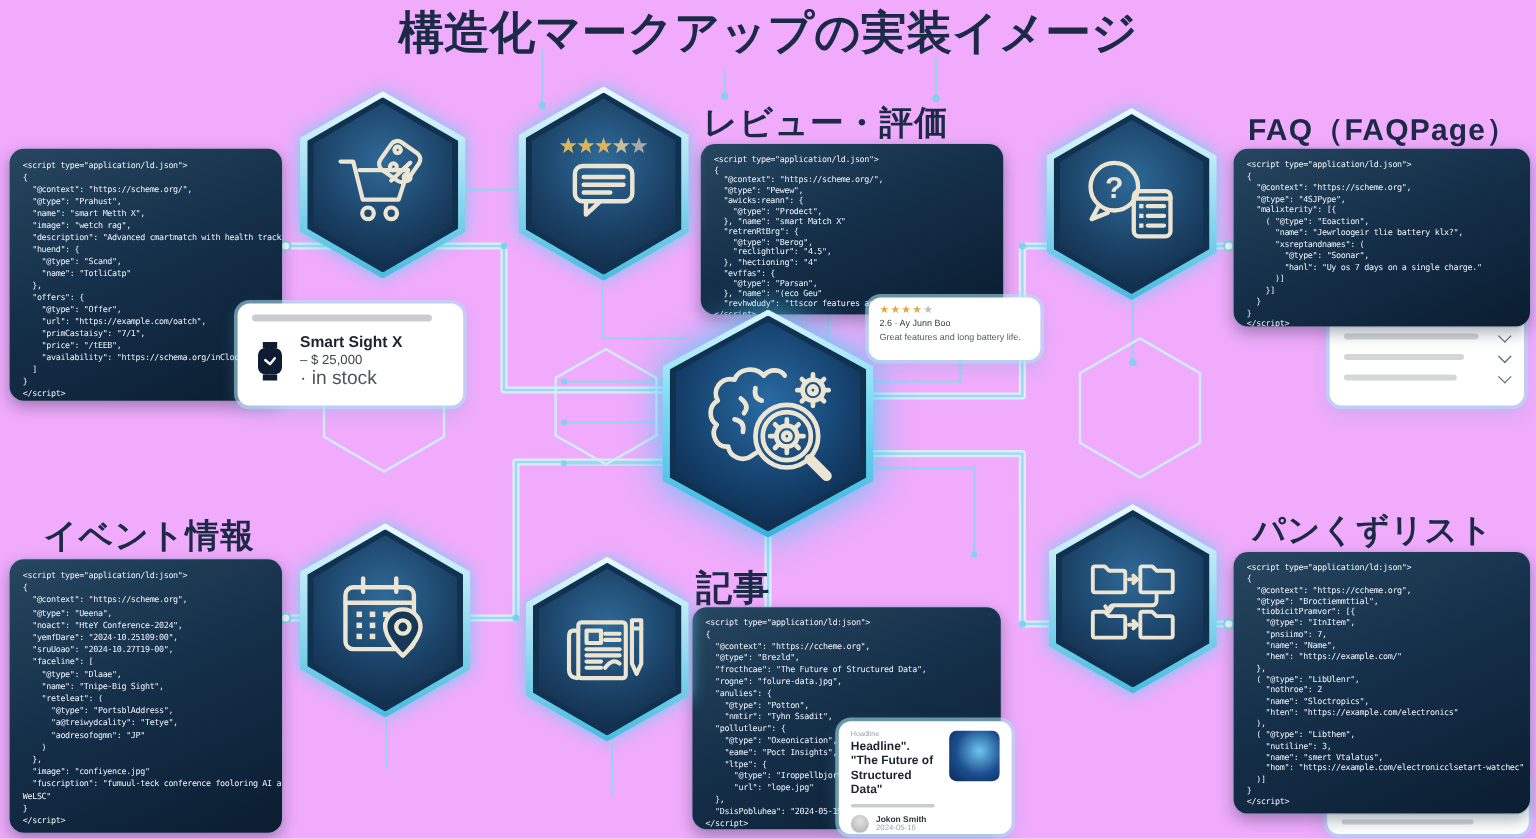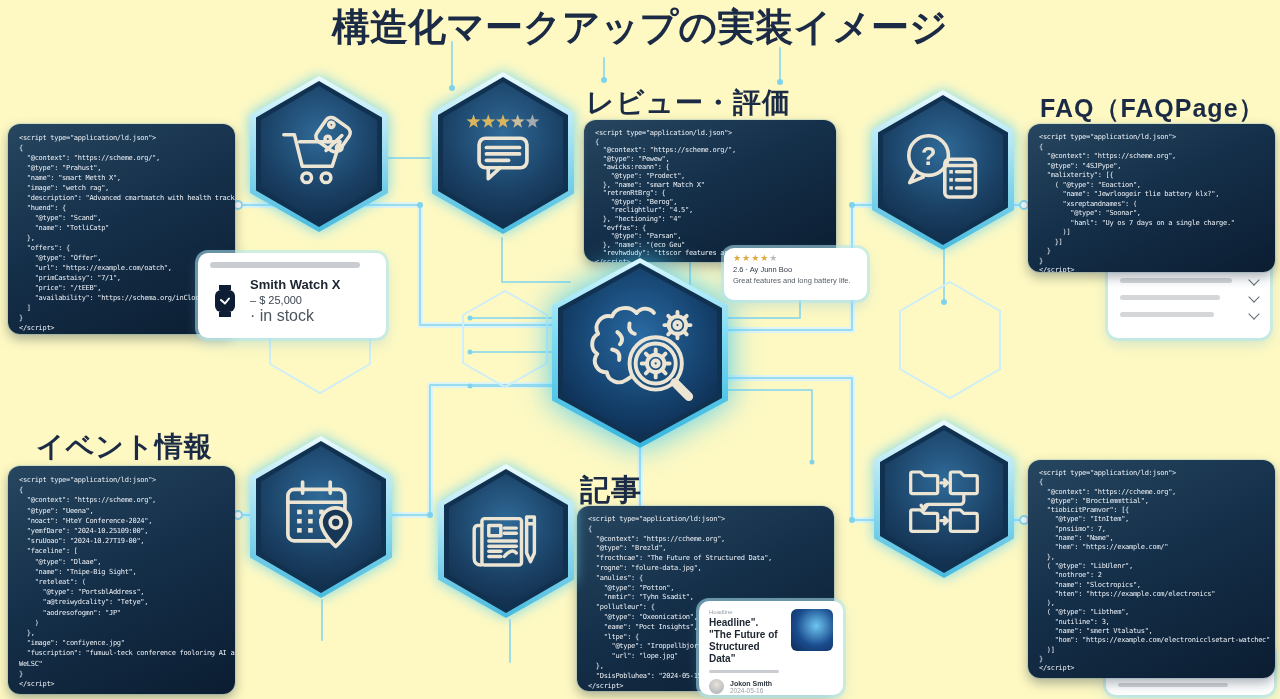--- a/index.html
+++ b/index.html
@@ -1,17 +1,17 @@
 <!DOCTYPE html>
 <html><head>
 <meta charset="utf-8">
 <style>
   html,body{margin:0;padding:0;}
   body{font-family:"Liberation Sans",sans-serif;background:#fff;}
-  #stage{position:relative;width:1280px;height:699px;background:#fef9c3;overflow:hidden;}
+  #stage{position:relative;width:1280px;height:699px;background:#f0abfc;overflow:hidden;}
   #deco{position:absolute;inset:0;z-index:0;}
   .label{position:absolute;margin:0;color:#1c2b45;font-weight:bold;z-index:2;letter-spacing:1px;}
   .codeblk{position:absolute;margin:0;background:linear-gradient(155deg,#27465f 0%,#15304a 45%,#0b1d31 100%);
     border-radius:12px;color:#eef3f9;font-family:"DejaVu Sans Mono",monospace;
     padding:9px 6px 6px 11px;box-sizing:border-box;white-space:pre;overflow:hidden;z-index:1;
     letter-spacing:-0.3px;box-shadow:0 5px 12px rgba(15,35,55,.35),0 0 0 1px rgba(130,190,225,.25);}
   .card{position:absolute;background:#fff;border-radius:10px;box-sizing:border-box;z-index:3;
     box-shadow:0 0 0 3px rgba(175,231,245,.55),0 6px 14px rgba(100,180,215,.30);}
   .card.behind{z-index:0;}
   .bar{background:#d4d6d8;border-radius:3px;height:5px;}
@@ -88,20 +88,21 @@
         <circle cx="1024" cy="520" r="4"></circle>
     </g>
   </svg>
 
   <h1 style="position:absolute;left:0;right:0;top:2px;text-align:center;margin:0;font-size:38px;font-weight:bold;color:#1b2a45;z-index:2;">構造化マークアップの実装イメージ</h1>
 
   <h2 class="label" style="left:586px;top:84px;font-size:28px;">レビュー・評価</h2>
   <h2 class="label" style="left:36px;top:428px;font-size:28px;">イベント情報</h2>
   <h2 class="label" style="left:1040px;top:92px;font-size:25px;">FAQ（FAQPage）</h2>
   <h2 class="label" style="left:580px;top:470px;font-size:30px;">記事</h2>
+  <h2 class="label" style="left:1044px;top:424px;font-size:27px;">パンくずリスト</h2>
 
   <pre class="codeblk" style="left:8px;top:124px;width:227px;height:210px;font-size:7px;line-height:10px;">&lt;script type="application/ld.json"&gt;
 {
   "@context": "https://scheme.org/",
   "@type": "Prahust",
   "name": "smart Metth X",
   "image": "wetch rag",
   "description": "Advanced cmartmatch with health tracking",
   "huend": {
     "@type": "Scand",
@@ -354,21 +355,21 @@
 
   <div class="card" style="left:198px;top:253px;width:188px;height:85px;padding:9px 12px;">
     <div class="bar" style="width:150px;height:6px;background:#c9cdd1;"></div>
     <div style="display:flex;align-items:center;margin-top:9px;gap:10px;">
       <svg width="30" height="38" viewBox="0 0 30 38">
         <path d="M9,8 v-5 h12 v5 z M9,30 v5 h12 v-5 z" fill="#0e1d33"></path>
         <rect x="5" y="8" width="20" height="22" rx="6" fill="#0e1d33"></rect>
         <path d="M11,18 l4,3.5 4,-5" stroke="#fff" stroke-width="2" fill="none" stroke-linecap="round" stroke-linejoin="round"></path>
       </svg>
       <div>
-        <div style="font-size:13px;font-weight:bold;color:#1c2530;">Smith Watch X</div>
+        <div style="font-size:13px;font-weight:bold;color:#1c2530;">Smart Sight X</div>
         <div style="font-size:11px;color:#3d4750;margin-top:2px;">– $ 25,000</div>
         <div style="font-size:16px;color:#4c565f;margin-top:1px;">· in stock</div>
       </div>
     </div>
   </div>
 
   <div class="card" style="left:724px;top:248px;width:143px;height:52px;padding:5px 9px;">
     <div style="font-size:9px;letter-spacing:1px;line-height:10px;"><span style="color:#e0a93e;">★★★★</span><span style="color:#b9bdc1;">★</span></div>
     <div style="font-size:7.5px;color:#333c45;margin-top:2px;">2.6 · Ay Junn Boo</div>
     <div style="font-size:7.5px;color:#555e66;margin-top:2px;">Great features and long battery life.</div>

